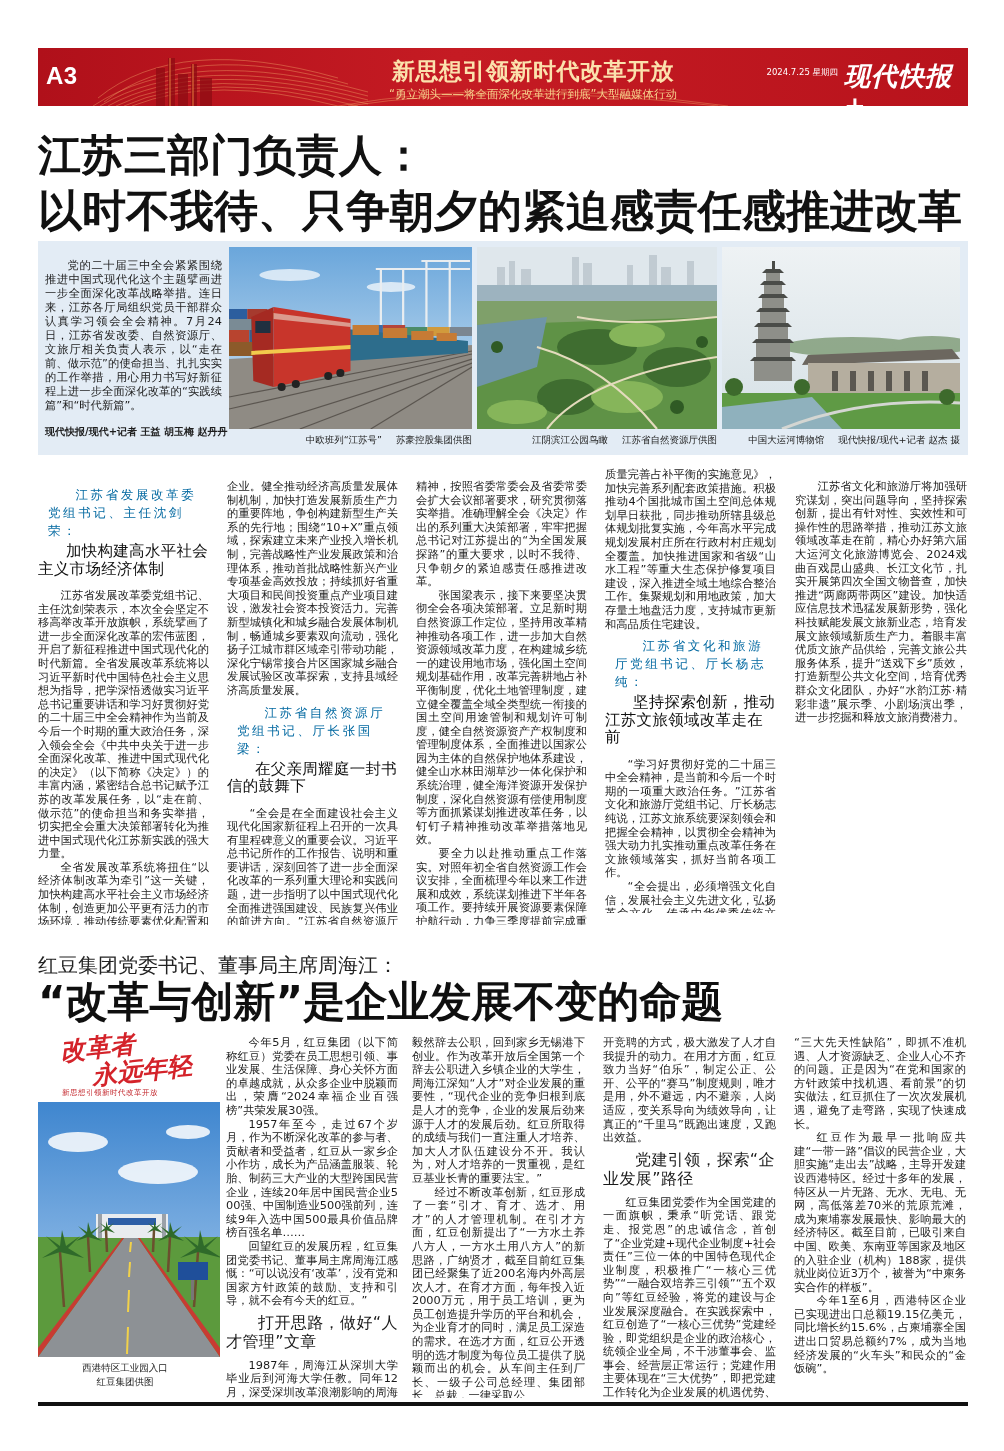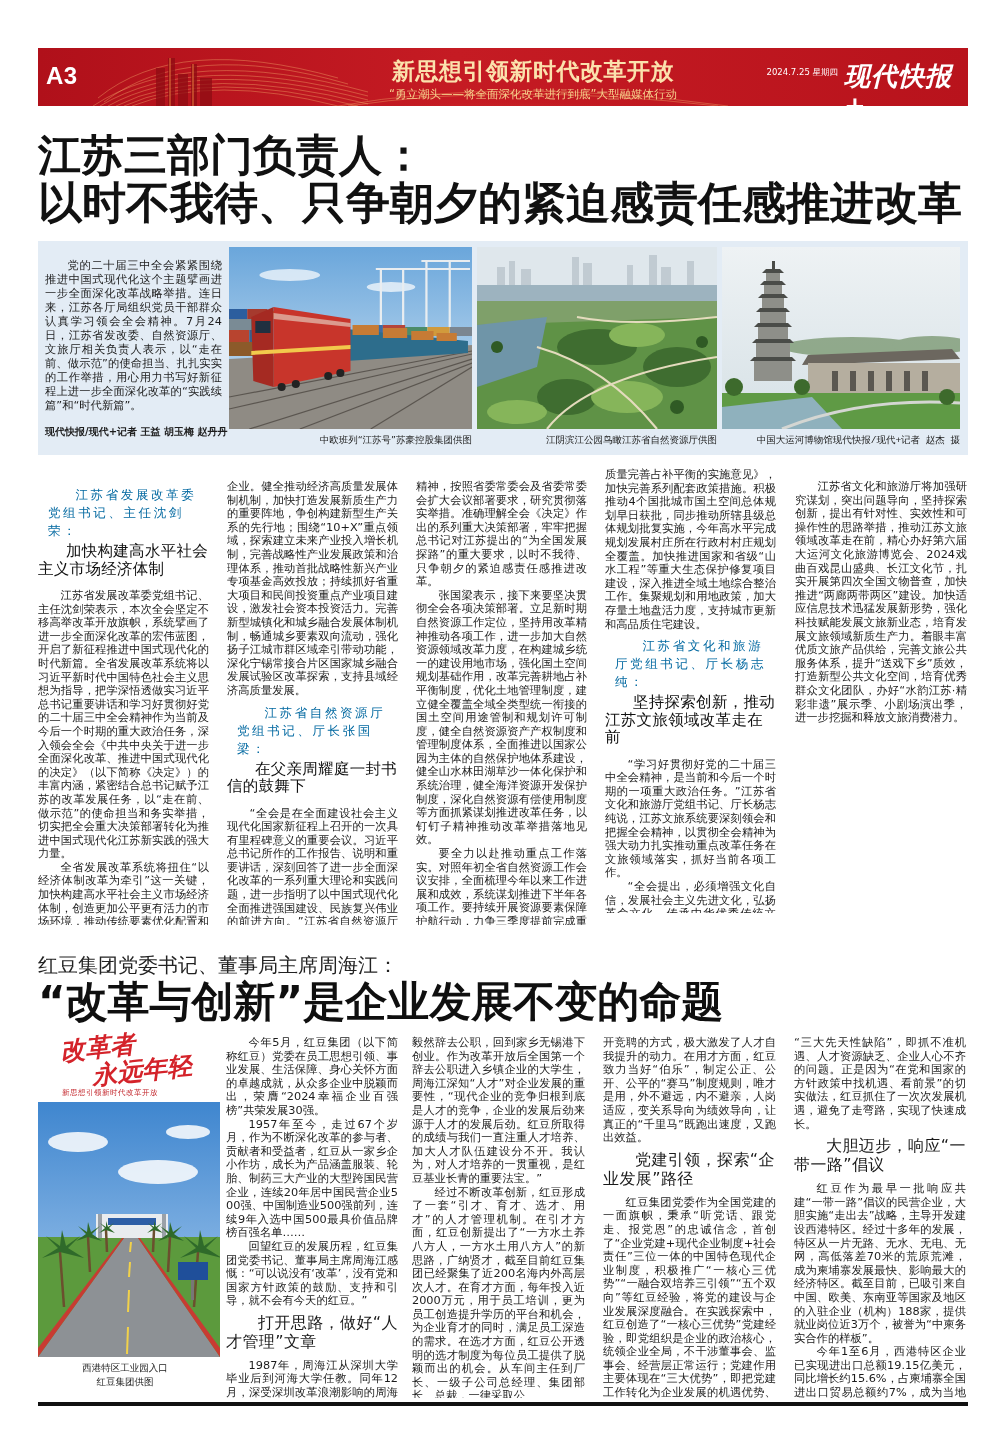--- a/index.html
+++ b/index.html
@@ -15,29 +15,29 @@
               line-height:28px;color:#fbe2ad;font-family:"DejaVu Serif",serif;font-weight:bold;letter-spacing:0.5px;}
   .band-sub{position:absolute;left:300px;top:39px;width:390px;text-align:center;font-size:11.5px;
             line-height:14px;color:#f6d08c;}
   .band-date{position:absolute;left:700px;top:19px;width:100px;text-align:right;font-size:8.5px;color:#fff;line-height:10px;}
   .band-editors{position:absolute;left:660px;top:32px;width:140px;text-align:right;font-size:8.5px;color:#fff;line-height:10px;margin-top:26px;}
   .band-logo{position:absolute;left:806px;top:13px;font-size:26px;line-height:30px;color:#fff;font-weight:bold;
              font-style:italic;font-family:"DejaVu Serif",serif;letter-spacing:1px;}
   
   .hl{left:38px;font-weight:bold;color:#111;white-space:nowrap;letter-spacing:0;}
   .hl1{top:131px;font-size:43px;line-height:48px;}
-  .hl2{top:178px;font-size:44px;line-height:50px;}
+  .hl2{top:186px;font-size:44px;line-height:50px;}
   
   .introbox{left:38px;top:241px;width:930px;height:214px;background:#e3ecf5;}
   .intro{left:45px;top:259px;width:177px;font-size:11.3px;line-height:14px;text-indent:2em;text-align:justify;word-break:break-all;color:#1d1d1d;}
   .intro-by{left:45px;top:425px;width:178px;font-size:10px;font-weight:bold;color:#1d1d1d;white-space:nowrap;}
   .photo{top:247px;height:182px;overflow:hidden;background:#ccc;}
   .photo svg{display:block;}
   .cap{top:434px;font-size:9.5px;line-height:12px;color:#222;text-align:right;white-space:nowrap;}
-  .cap span+span{font-family:Liberation Mono, monospace;}
+  .cap span+span{margin-left:14px;}
   
   .col{position:absolute;overflow:hidden;}
   .kicker{font-family:"DejaVu Serif",serif;font-size:12.5px;letter-spacing:2.6px;line-height:18px;
           text-indent:2.2em;margin:6px 0 2px 10px;color:#0369a1;}
   .title{font-size:15.5px;line-height:17.5px;text-indent:1.8em;margin:3px 0 11px 0;color:#111;letter-spacing:0.3px;}
   .p{font-size:11.3px;line-height:13.6px;text-indent:2em;text-align:justify;margin:0;word-break:break-all;color:#1b1b1b;}
   .p.cont{text-indent:0;}
   .h2{font-size:16px;line-height:19px;text-indent:2em;margin:5px 0 8px 0;color:#1a1a1a;letter-spacing:0.4px;}
   
   .hl3{left:38px;top:952px;font-size:20px;line-height:26px;color:#222;white-space:nowrap;font-weight:normal;}
@@ -365,19 +365,18 @@
   <p class="p cont">毅然辞去公职，回到家乡无锡港下创业。作为改革开放后全国第一个辞去公职进入乡镇企业的大学生，周海江深知“人才”对企业发展的重要性，“现代企业的竞争归根到底是人才的竞争，企业的发展后劲来源于人才的发展后劲。红豆所取得的成绩与我们一直注重人才培养、加大人才队伍建设分不开。我认为，对人才培养的一贯重视，是红豆基业长青的重要法宝。”</p>
   <p class="p">经过不断改革创新，红豆形成了一套“引才、育才、选才、用才”的人才管理机制。在引才方面，红豆创新提出了“一方水土养八方人，一方水土用八方人”的新思路，广纳贤才，截至目前红豆集团已经聚集了近200名海内外高层次人才。在育才方面，每年投入近2000万元，用于员工培训，更为员工创造提升学历的平台和机会，为企业育才的同时，满足员工深造的需求。在选才方面，红豆公开透明的选才制度为每位员工提供了脱颖而出的机会。从车间主任到厂长、一级子公司总经理、集团部长、总裁，一律采取公</p>
 </div>
 <div class="col" style="left:603px;top:1036px;width:173px;height:362px;">
   <p class="p cont">开竞聘的方式，极大激发了人才自我提升的动力。在用才方面，红豆致力当好“伯乐”，制定公正、公开、公平的“赛马”制度规则，唯才是用，外不避远，内不避亲，人岗适应，变关系导向为绩效导向，让真正的“千里马”既跑出速度，又跑出效益。</p>
   <div class="h2">党建引领，探索“企业发展”路径</div>
   <p class="p">红豆集团党委作为全国党建的一面旗帜，秉承“听党话、跟党走、报党恩”的忠诚信念，首创了“企业党建+现代企业制度+社会责任”三位一体的中国特色现代企业制度，积极推广“一核心三优势”“一融合双培养三引领”“五个双向”等红豆经验，将党的建设与企业发展深度融合。在实践探索中，红豆创造了“一核心三优势”党建经验，即党组织是企业的政治核心，统领企业全局，不干涉董事会、监事会、经营层正常运行；党建作用主要体现在“三大优势”，即把党建工作转化为企业发展的机遇优势、人才优势、和谐优势，从而解决了民营企业往往存在的</p>
 </div>
 <div class="col" style="left:794px;top:1036px;width:172px;height:362px;">
   <p class="p cont">“三大先天性缺陷”，即抓不准机遇、人才资源缺乏、企业人心不齐的问题。正是因为“在党和国家的方针政策中找机遇、看前景”的切实做法，红豆抓住了一次次发展机遇，避免了走弯路，实现了快速成长。</p>
-  <div class="h2">大胆迈步，响应“一带一路”倡议</div>
   <p class="p">红豆作为最早一批响应共建“一带一路”倡议的民营企业，大胆实施“走出去”战略，主导开发建设西港特区。经过十多年的发展，特区从一片无路、无水、无电、无网，高低落差70米的荒原荒滩，成为柬埔寨发展最快、影响最大的经济特区。截至目前，已吸引来自中国、欧美、东南亚等国家及地区的入驻企业（机构）188家，提供就业岗位近3万个，被誉为“中柬务实合作的样板”。</p>
   <p class="p">今年1至6月，西港特区企业已实现进出口总额19.15亿美元，同比增长约15.6%，占柬埔寨全国进出口贸易总额约7%，成为当地经济发展的“火车头”和民众的“金饭碗”。</p>
 
 </div>
 
 <div class="abs rule"></div>
 
 </body></html>

